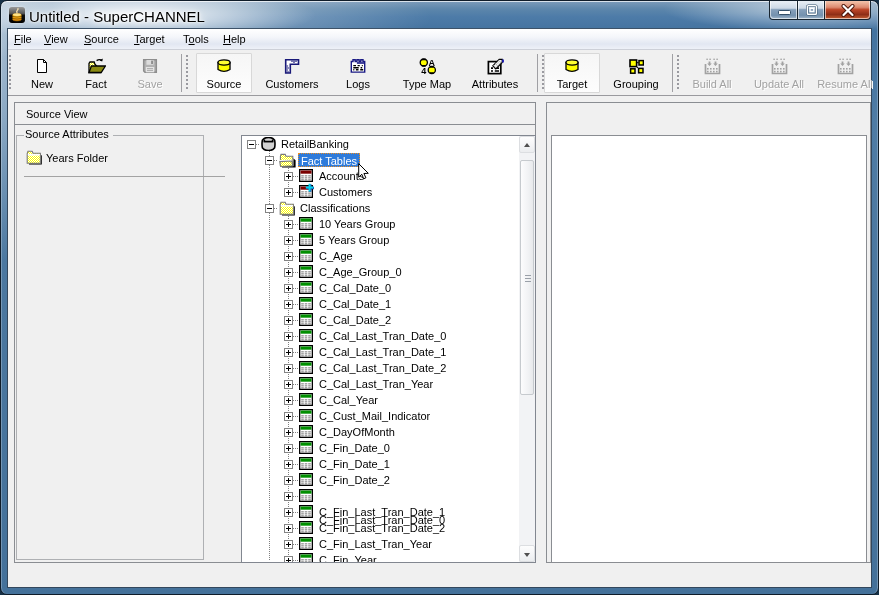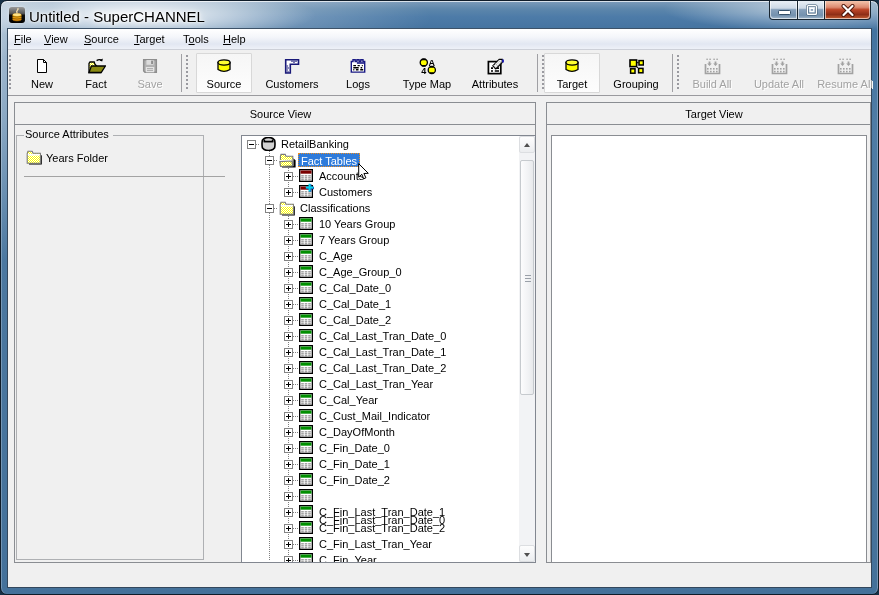--- a/index.html
+++ b/index.html
@@ -33,21 +33,21 @@
 .mi{position:absolute;top:4px;}
 #toolbar{position:absolute;left:0;top:22px;width:100%;height:45px;background:#f0f0f0;border-bottom:1px solid #9a9a9e;}
 .grip{position:absolute;top:4px;width:3px;height:36px;background-image:radial-gradient(circle at 1px 1px,#9a9aa0 0.9px,rgba(0,0,0,0) 1px);background-size:3px 4px;}
 .tsep{position:absolute;top:3px;width:1px;height:38px;background:#a0a0a4;}
 .tbi{position:absolute;top:8px;}
 .tbl{position:absolute;top:27px;width:120px;text-align:center;font-size:11px;color:#000;white-space:nowrap;}
 .tbl.dis{color:#a2a2a2;text-shadow:1px 1px 0 #fff;}
 .chk{position:absolute;top:2px;width:56px;height:40px;background:linear-gradient(180deg,#f6f6f6,#fdfdfd);border:1px solid #d8d8d8;border-radius:1px;}
 .tbi{z-index:2;}
 
-#workspace{position:absolute;left:0;top:69px;width:100%;height:468px;background:#f0f0f0;text-align:center;}
+#workspace{position:absolute;left:0;top:69px;width:100%;height:468px;background:#f0f0f0;}
 .panel{position:absolute;border:1px solid #8a8d92;background:#f0f0f0;}
 .phead{position:absolute;left:0;top:0;width:100%;height:22px;border-bottom:1px solid #8a8d92;font-size:11px;color:#000;line-height:22px;padding-left:11px;}
 
 #grpbox{position:absolute;border:1px solid #aeb0b3;}
 #grplbl{position:absolute;left:7px;top:-8px;background:#f0f0f0;padding:0 4px 0 1px;font-size:11px;}
 #factfolder{position:absolute;left:11px;top:18px;font-size:11px;}
 #grpsep{position:absolute;left:7px;top:40px;width:201px;height:1px;background:#a3a3a3;}
 
 #tree{position:absolute;left:226px;top:32px;width:295px;height:428px;background:#fff;border:1px solid #828790;overflow:hidden;}
 #treeinner{position:absolute;left:-242px;top:-136px;width:536px;height:600px;}
@@ -384,21 +384,21 @@
                 <rect x="2.2" y="6.3" width="2.6" height="1.1" fill="#7e7e7e"></rect>
                 <rect x="5.7" y="6.3" width="2.6" height="1.1" fill="#7e7e7e"></rect>
                 <rect x="9.2" y="6.3" width="2.6" height="1.1" fill="#7e7e7e"></rect>
                 <rect x="2.2" y="8.3" width="2.6" height="1.1" fill="#7e7e7e"></rect>
                 <rect x="5.7" y="8.3" width="2.6" height="1.1" fill="#7e7e7e"></rect>
                 <rect x="9.2" y="8.3" width="2.6" height="1.1" fill="#7e7e7e"></rect>
                 <rect x="2.2" y="10.3" width="2.6" height="1.1" fill="#7e7e7e"></rect>
                 <rect x="5.7" y="10.3" width="2.6" height="1.1" fill="#7e7e7e"></rect>
                 <rect x="9.2" y="10.3" width="2.6" height="1.1" fill="#7e7e7e"></rect>
               </svg>
-<div class="tl" style="left:319px;top:232px">7 Years Group</div>
+<div class="tl" style="left:319px;top:232px">5 Years Group</div>
 <div class="hdot" style="left:293px;top:256px;width:5px"></div>
 <div class="exp" style="left:284px;top:252px">
                 <i class="h"></i>
                 <i class="v"></i>
               </div>
 <svg class="ti" style="left:299px;top:249px" width="14" height="13" viewBox="0 0 14 13">
                 <rect x="0.65" y="0.65" width="12.7" height="11.7" fill="#fff" stroke="#000" stroke-width="1.3"></rect>
                 <rect x="1.5" y="1.5" width="11" height="3.2" fill="#009000"></rect>
                 <rect x="2.2" y="6.3" width="2.6" height="1.1" fill="#7e7e7e"></rect>
                 <rect x="5.7" y="6.3" width="2.6" height="1.1" fill="#7e7e7e"></rect>
@@ -780,21 +780,20 @@
         <div class="sbtn" style="bottom:0">
                 <i class="sarrow" style="left:4px;top:7px;border-top:4px solid #505050"></i>
               </div>
         <div id="sthumb">
                 <div id="sgrip"></div>
               </div>
       </div>
     </div>
    </div>
    <div class="panel" id="tgtpanel" style="left:538px;top:4px;width:325px;height:461px">
-    <div class="phead">Target View</div>
     <div style="position:absolute;left:4px;top:32px;width:316px;height:428px;background:#fff;border:1px solid #8a8d92"></div>
    </div>
   </div>
  </div>
  <svg id="cursor" style="left:357px;top:162px" width="11" height="17" viewBox="0 0 11 17">
   <path d="M0.7 0.7 L0.7 14.2 L3.8 11.3 L5.7 15.8 L7.9 14.8 L5.9 10.5 L10.3 10.3 Z" fill="#fff" stroke="#000" stroke-width="1"></path>
  </svg>
 </div>
 
 </body></html>

